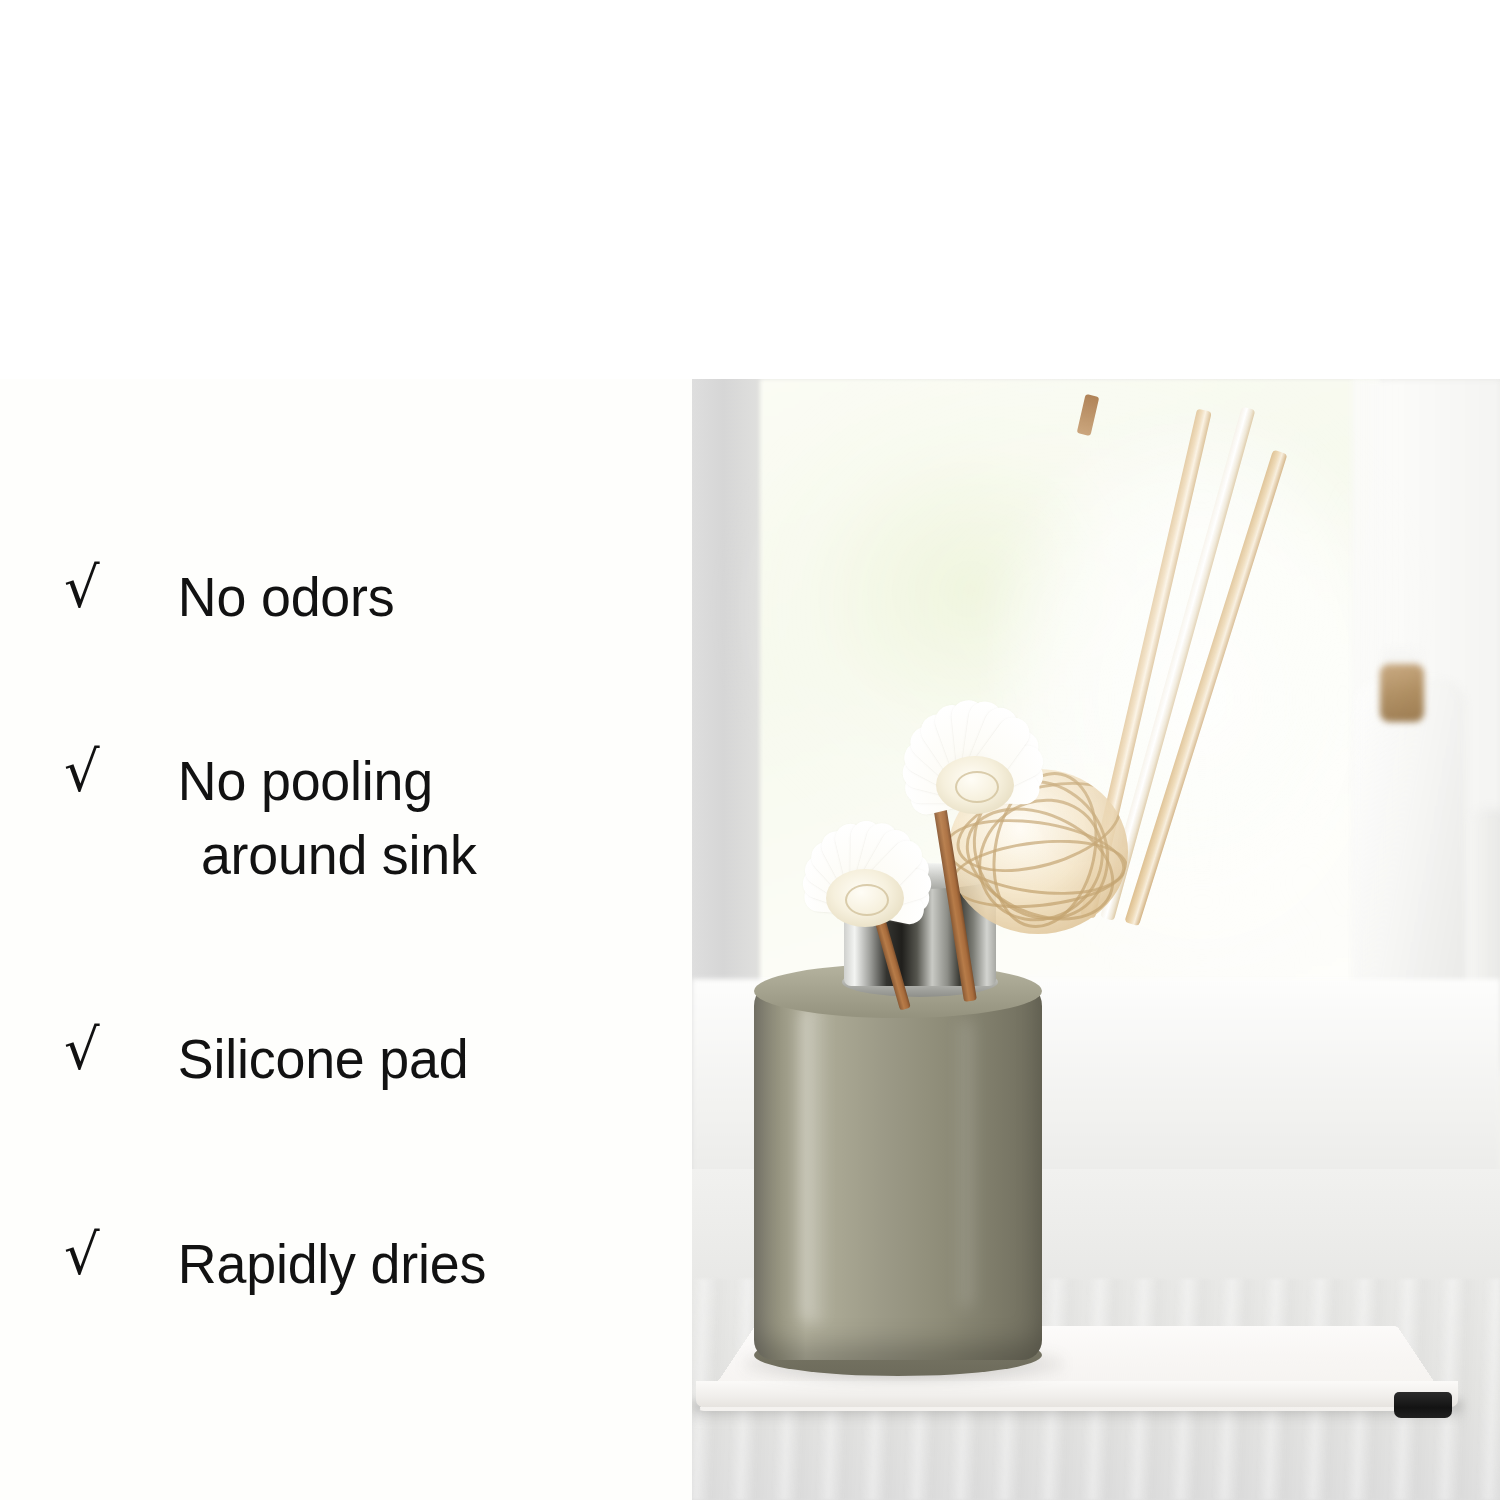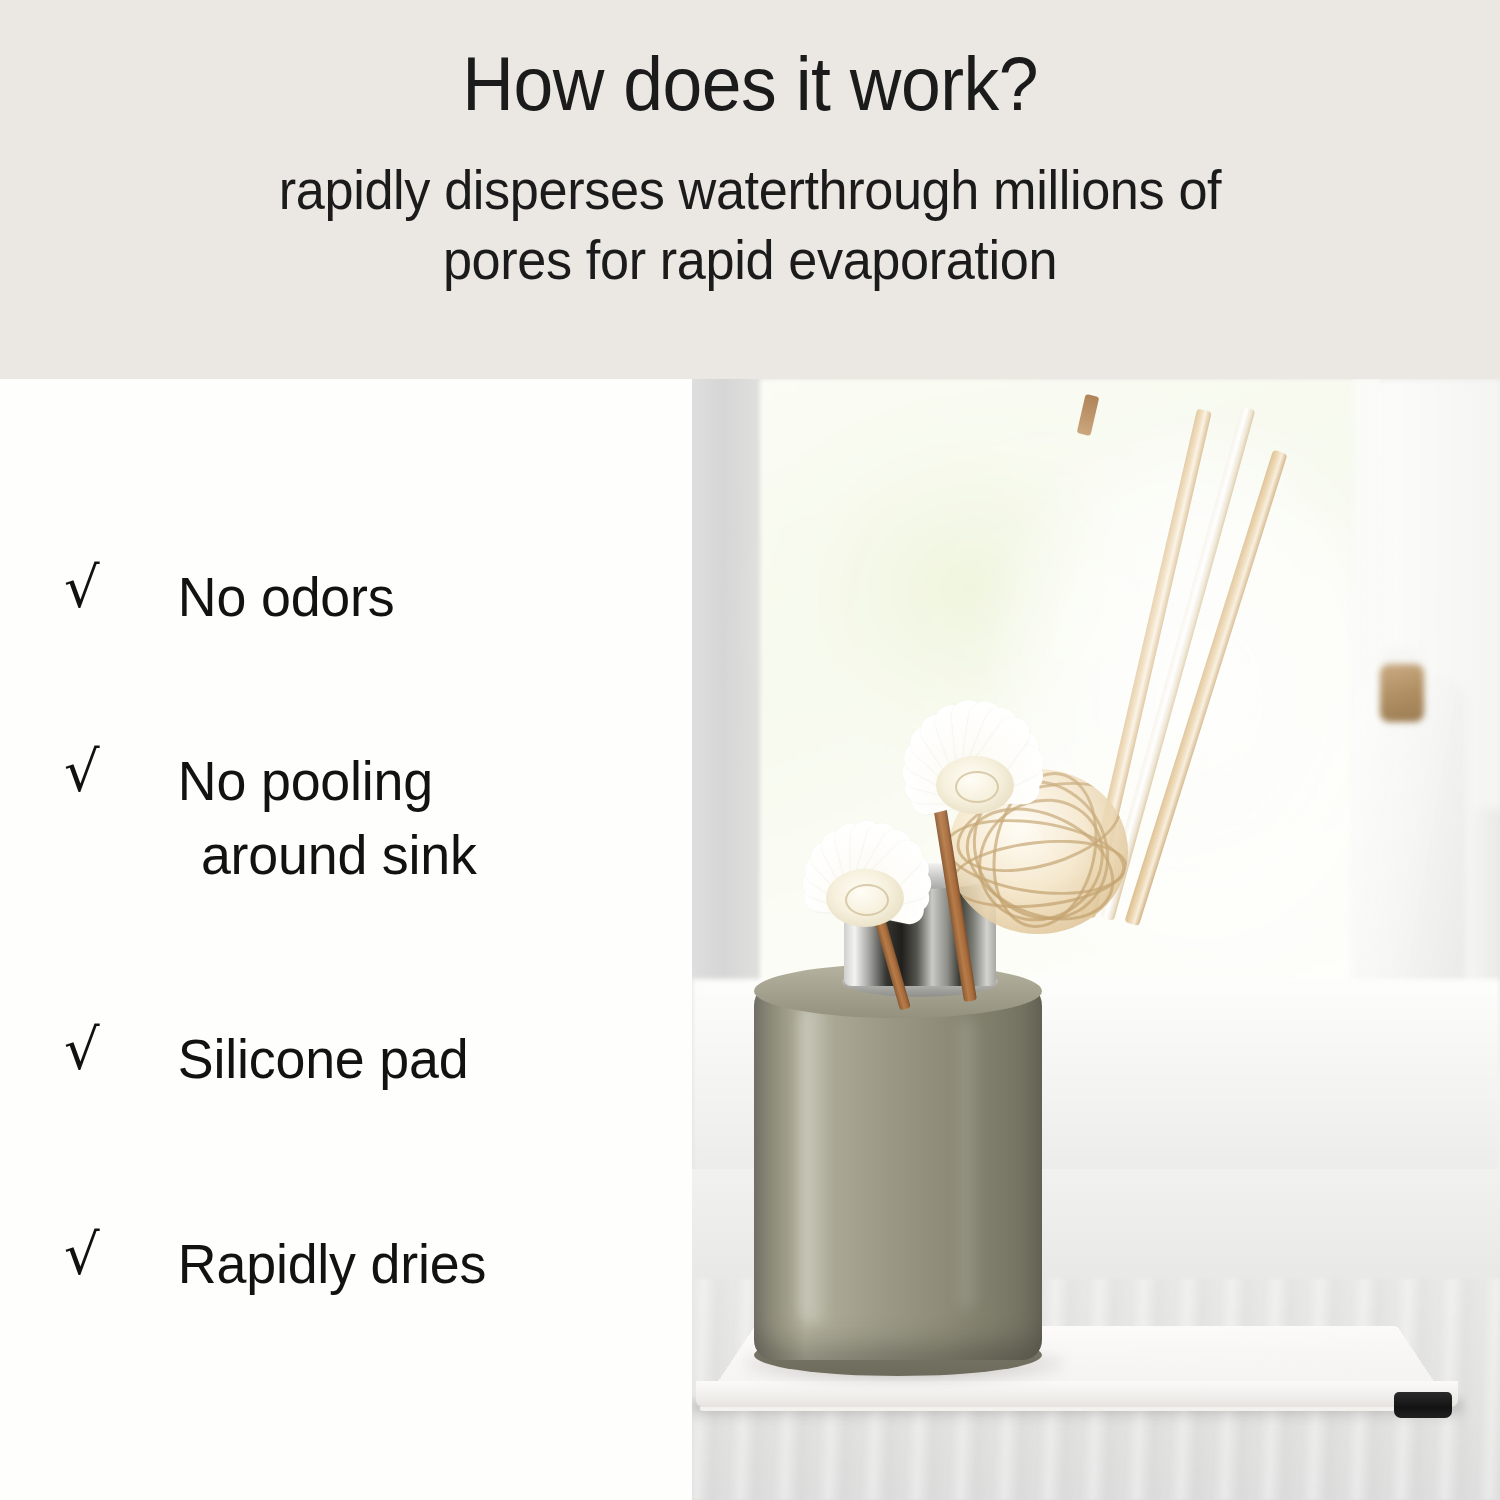--- a/index.html
+++ b/index.html
@@ -410,27 +410,20 @@
     width: 808px; height: 1121px;
     background: radial-gradient(ellipse 520px 420px at 380px 230px, rgba(255,255,255,0.30) 0%, rgba(255,255,255,0) 70%);
     pointer-events: none;
   }
 </style>
 </head>
 <body>
 
 <div id="page">
 
-  <div id="header-band">
-    <div id="headline">How does it work?</div>
-    <div id="subheadline">
-      <span class="sub-line">rapidly disperses waterthrough millions of</span>
-      <span class="sub-line">pores for rapid evaporation</span>
-    </div>
-  </div>
 
   <div id="body-area">
 
     <div id="feature-list">
 
       <div class="feature-row" id="row-0">
         <span class="feature-check">√</span>
         <span class="feature-label">
           <span>No odors</span>
         </span>

